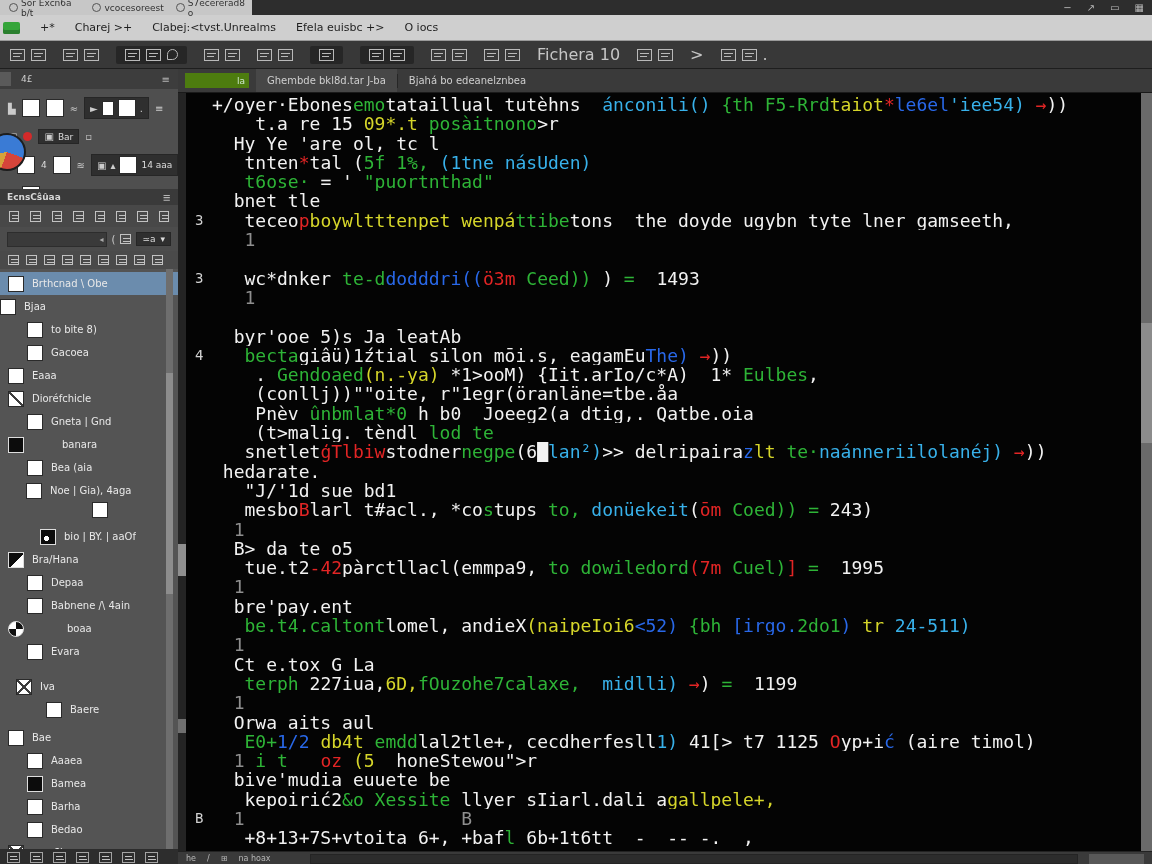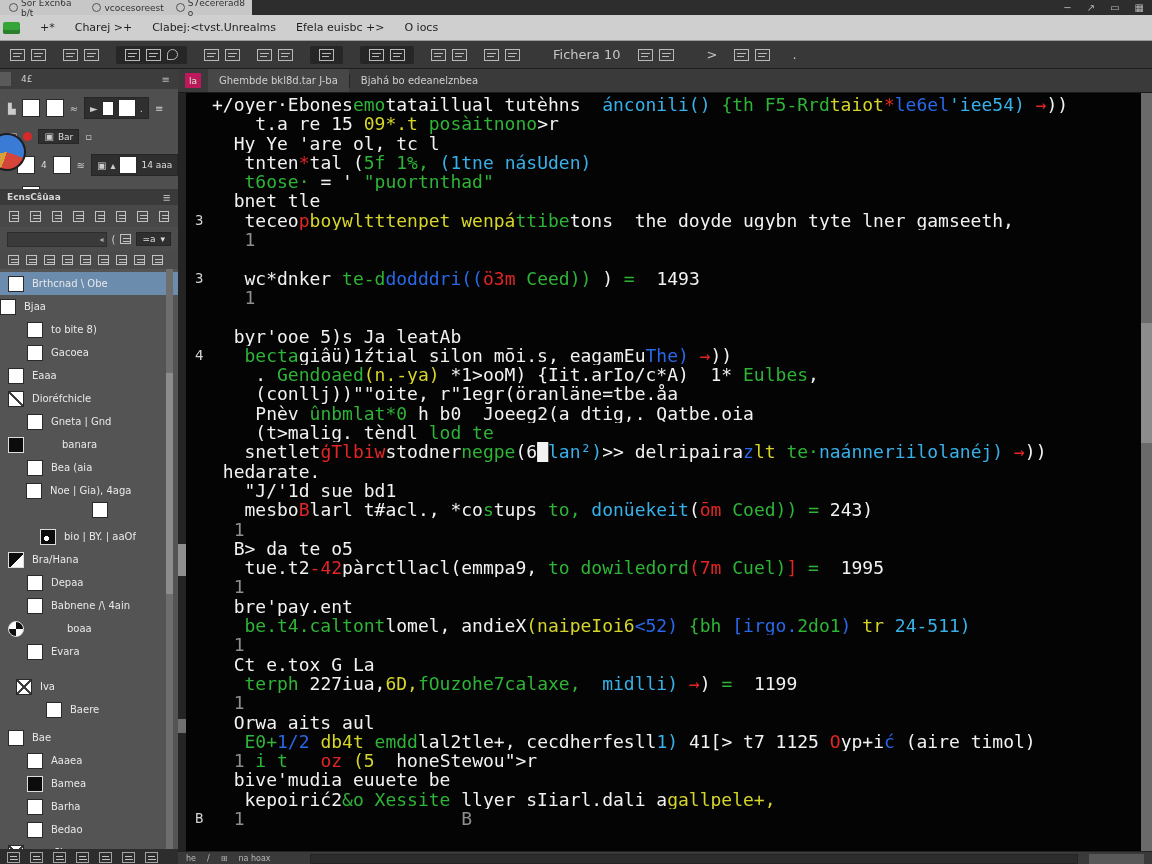--- a/index.html
+++ b/index.html
@@ -18,21 +18,21 @@
   .menubadge{width:17px;height:12px;background:#35a53a;border-radius:2px;box-shadow:inset 0 -4px 0 #2a7f2e;flex:none;}
   .menuitem{cursor:default;white-space:nowrap;}
 
   
   .toolbar{height:28px;background:#383838;display:flex;align-items:center;gap:17px;padding-left:10px;border-bottom:1px solid #1e1e1e;box-sizing:border-box;}
   .tgroup{display:flex;align-items:center;gap:6px;}
   .tgroup.inset{background:#262626;padding:3px 9px;border-radius:2px;}
   .ic-box{width:15px;height:12px;border:1px solid #b9b9b9;display:inline-block;box-sizing:border-box;
     background:linear-gradient(#b9b9b9,#b9b9b9) 2px 3px/9px 1px no-repeat,linear-gradient(#b9b9b9,#b9b9b9) 2px 6px/7px 1px no-repeat;}
   .ic-box.search{border-radius:50% 50% 50% 0;width:11px;height:11px;background:none;}
-  .tlabel{color:#c6c6c6;font-size:13px;white-space:nowrap;margin-left:16px;}
+  .tlabel{color:#c6c6c6;font-size:16px;white-space:nowrap;}
 
   
   .workspace{display:flex;height:796px;}
 
   
   .sidebar{width:178px;background:#4f4f4f;position:relative;display:flex;flex-direction:column;flex:none;}
   .sb-header{height:20px;background:#3d3d3d;display:flex;align-items:center;padding:0 8px 0 0;}
   .sb-tabstub{width:11px;height:14px;background:#5a5a5a;margin-right:10px;}
   .sb-header-label{font-size:9px;color:#cfcfcf;}
   .sb-right-glyph{margin-left:auto;color:#b5b5b5;font-size:10px;}
@@ -69,21 +69,21 @@
   .linf{margin-left:auto;color:#ccc;font-size:10px;padding-right:3px;}
   .layer-scroll{position:absolute;right:5px;top:0;bottom:0;width:7px;background:#6e6e6e;}
   .layer-scroll .lsthumb{position:absolute;top:18%;height:38%;width:100%;background:#8d8d8d;}
   .sb-bottom{height:16px;background:#2d2d2d;display:flex;align-items:center;gap:10px;padding:0 7px;}
   .colorwheel{position:absolute;left:-12px;top:64px;width:34px;height:34px;border-radius:50%;
     background:conic-gradient(#3a7bd5 0 110deg,#d5453a 110deg 200deg,#d5a23a 200deg 260deg,#3a7bd5 260deg);border:2px solid #1d1d1d;z-index:3;}
 
   
   .editor{flex:1;display:flex;flex-direction:column;min-width:0;}
   .edittabs{height:24px;background:#3a3a3a;display:flex;align-items:center;border-bottom:1px solid #1a1a1a;box-sizing:border-box;}
-  .tab-chip{width:16px;height:15px;background:#be185d;color:#cfe9cf;font-size:9px;display:flex;align-items:center;justify-content:center;margin:0 7px;flex:none;}
+  .tab-chip{width:16px;height:15px;background:#4d7c0f;color:#cfe9cf;font-size:9px;display:flex;align-items:center;justify-content:center;margin:0 7px;flex:none;padding-left:48px;}
   .etab{font-size:10px;color:#cfcfcf;padding:0 11px;height:100%;display:flex;align-items:center;white-space:nowrap;}
   .etab.active{background:#474747;}
   .etab-div{width:1px;height:14px;background:#262626;}
   .editbody{flex:1;display:flex;position:relative;background:#040404;min-height:0;}
   .leftscroll{width:8px;background:#242424;position:relative;flex:none;}
   .leftscroll .t1{position:absolute;top:451px;height:32px;width:100%;background:#8f8f8f;}
   .leftscroll .t2{position:absolute;top:626px;height:14px;width:100%;background:#6f6f6f;}
   .codewrap{flex:1;overflow:hidden;padding-top:2px;min-width:0;}
   .cl{display:flex;height:19.3px;line-height:19.3px;font-family:"DejaVu Sans Mono",monospace;font-size:18px;white-space:pre;}
   .ln{width:26px;flex:none;color:#d2d2d2;font-size:14px;padding-left:9px;box-sizing:border-box;}
@@ -442,20 +442,21 @@
             <div class="cl"><span class="ln"></span><span class="lc"><span class="c-dim">  1</span></span></div>
             <div class="cl"><span class="ln"></span><span class="lc"><span class="c-w">  Ct e.tox G La</span></span></div>
             <div class="cl"><span class="ln"></span><span class="lc"><span class="c-g">   terph</span><span class="c-w"> 227iua,</span><span class="c-y">6D,</span><span class="c-g">fOuzohe7calaxe,</span><span class="c-w">  </span><span class="c-c">midlli)</span><span class="c-w"> </span><span class="c-r">→</span><span class="c-w">) </span><span class="c-g">=</span><span class="c-w">  1199</span></span></div>
             <div class="cl"><span class="ln"></span><span class="lc"><span class="c-dim">  1</span></span></div>
             <div class="cl"><span class="ln"></span><span class="lc"><span class="c-w">  Orwa aits aul</span></span></div>
             <div class="cl"><span class="ln"></span><span class="lc"><span class="c-g">   E0+</span><span class="c-b">1/2</span><span class="c-w"> </span><span class="c-y">db4t</span><span class="c-w"> </span><span class="c-g">emdd</span><span class="c-w">lal2tle+, cecdherfesll</span><span class="c-c">1)</span><span class="c-w"> 41[&gt; t7 1125 </span><span class="c-r">O</span><span class="c-w">yp+i</span><span class="c-b">ć</span><span class="c-w"> (aire timol)</span></span></div>
             <div class="cl"><span class="ln"></span><span class="lc"><span class="c-dim">  1</span><span class="c-w"> </span><span class="c-g">i t</span><span class="c-w">   </span><span class="c-r">oz</span><span class="c-w"> </span><span class="c-y">(5</span><span class="c-w">  honeStewou"&gt;r</span></span></div>
             <div class="cl"><span class="ln"></span><span class="lc"><span class="c-w">  bive'mudia euuete be</span></span></div>
             <div class="cl"><span class="ln"></span><span class="lc"><span class="c-w">   kepoirić2</span><span class="c-g">&amp;o Xessite</span><span class="c-w"> llyer sIiarl.dali a</span><span class="c-y">gallpele+,</span></span></div>
             <div class="cl"><span class="ln">B</span><span class="lc"><span class="c-dim">  1                    B</span></span></div>
+            <div class="cl"><span class="ln"></span><span class="lc"><span class="c-w">   +8+13+7S+vtoita 6+, +baf</span><span class="c-g">l</span><span class="c-w"> 6b+1t6tt  -  -- -.  ,</span></span></div>
           </div>
         <div class="vscroll">
           <div class="vthumb"></div>
         </div>
       </div>
       <footer class="statusbar">
         <span style="display:flex;gap:11px;align-items:center;">
             <span class="stitem">he</span>
             <span class="stitem">/</span>
             <span class="stitem">⊞</span>

